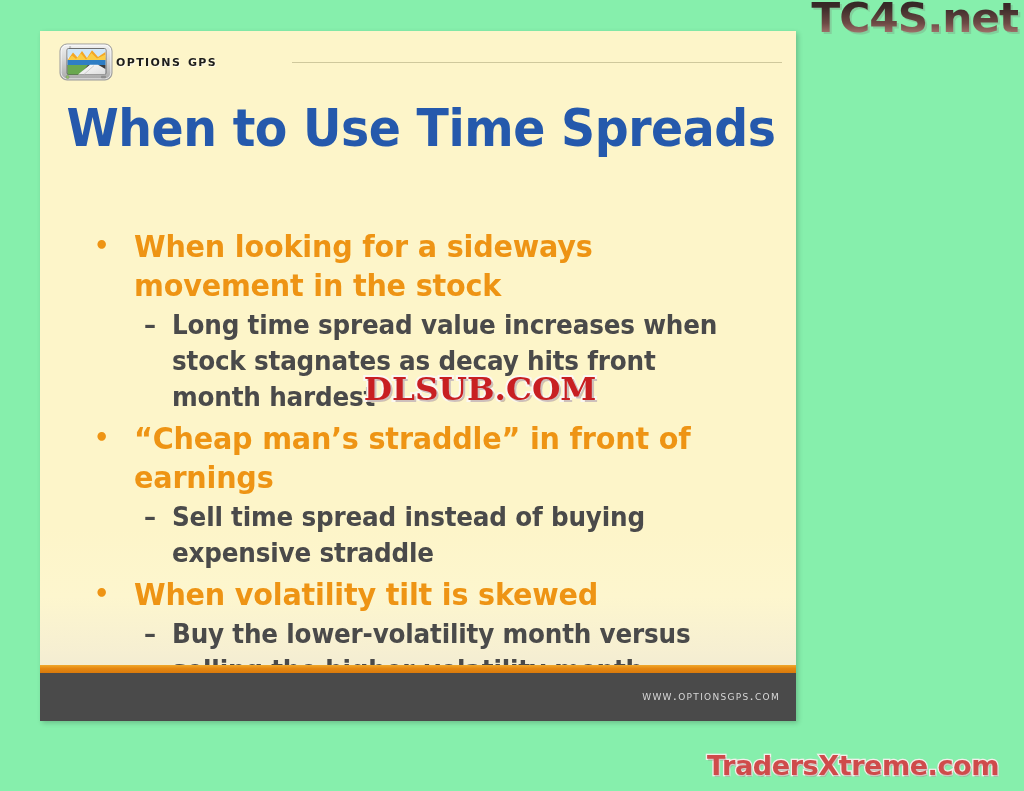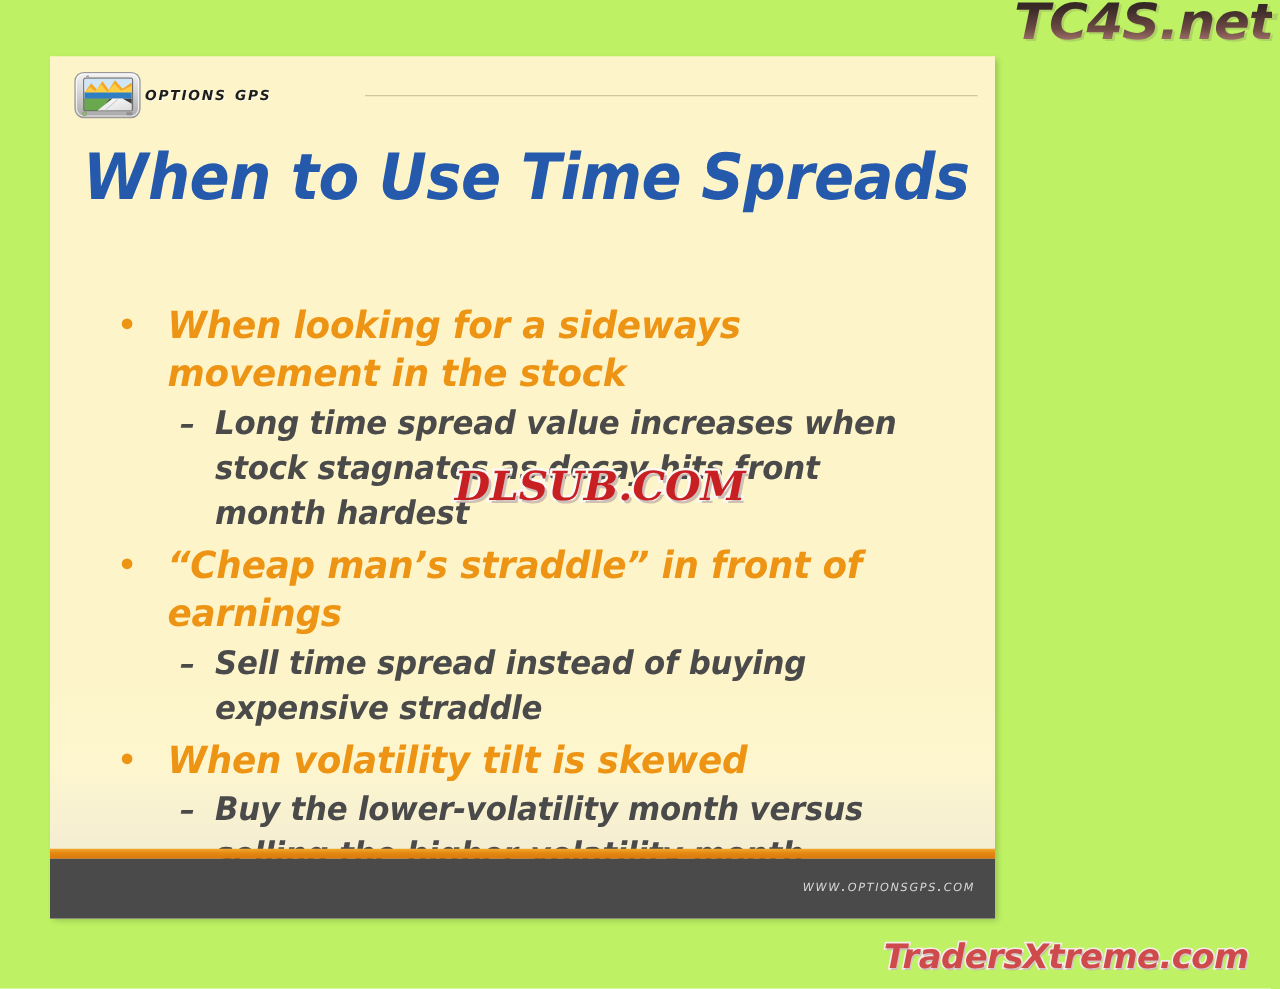--- a/index.html
+++ b/index.html
@@ -12,22 +12,21 @@
     height: 791px;
     overflow: hidden;
     font-family: "Liberation Sans", sans-serif;
     position: relative;
   }
 
   
   #page {
     position: absolute;
     inset: 0;
-    background: #bef264;
-    font-style: italic;
+    background: #86efac;
   }
 
   
   .wm-tc4s {
     position: absolute;
     top: -4px;
     right: 6px;
     font-family: "DejaVu Sans", sans-serif;
     font-weight: bold;
     font-size: 40px;
@@ -90,21 +89,21 @@
     white-space: nowrap;
     transform: scaleX(1.02);
     user-select: none;
     z-index: 40;
   }
 
   
   #slide {
     position: absolute;
     left: 40px;
-    top: 45px;
+    top: 31px;
     width: 756px;
     height: 690px;
     background: linear-gradient(180deg,
         #fdf5c9 0%,
         #fdf5c9 72%,
         #fdf6ce 82%,
         #f6efd2 90%,
         #efead2 95%,
         #e9e6d0 100%);
     box-shadow: 2px 2px 5px rgba(0,0,0,0.20);

